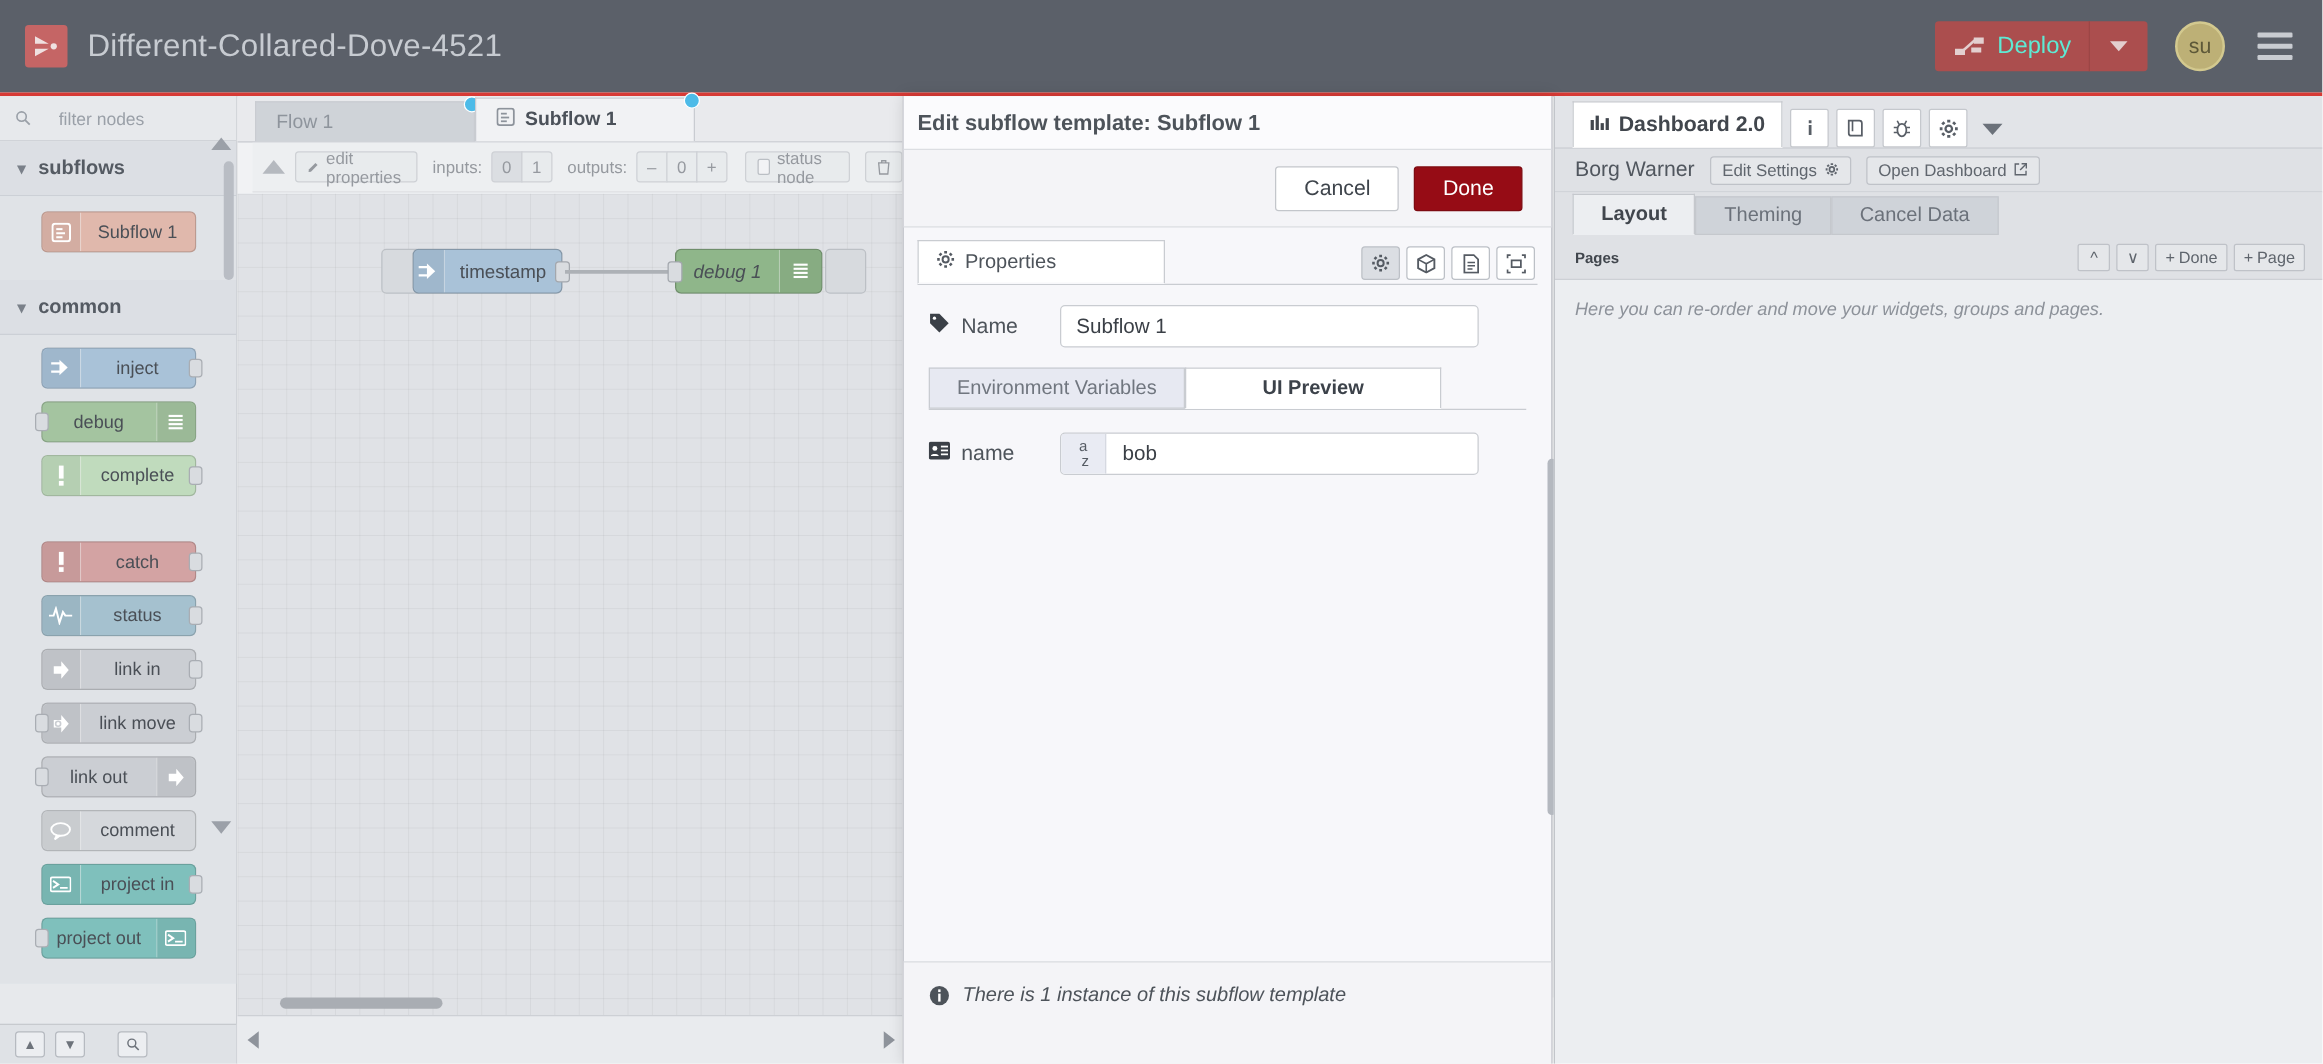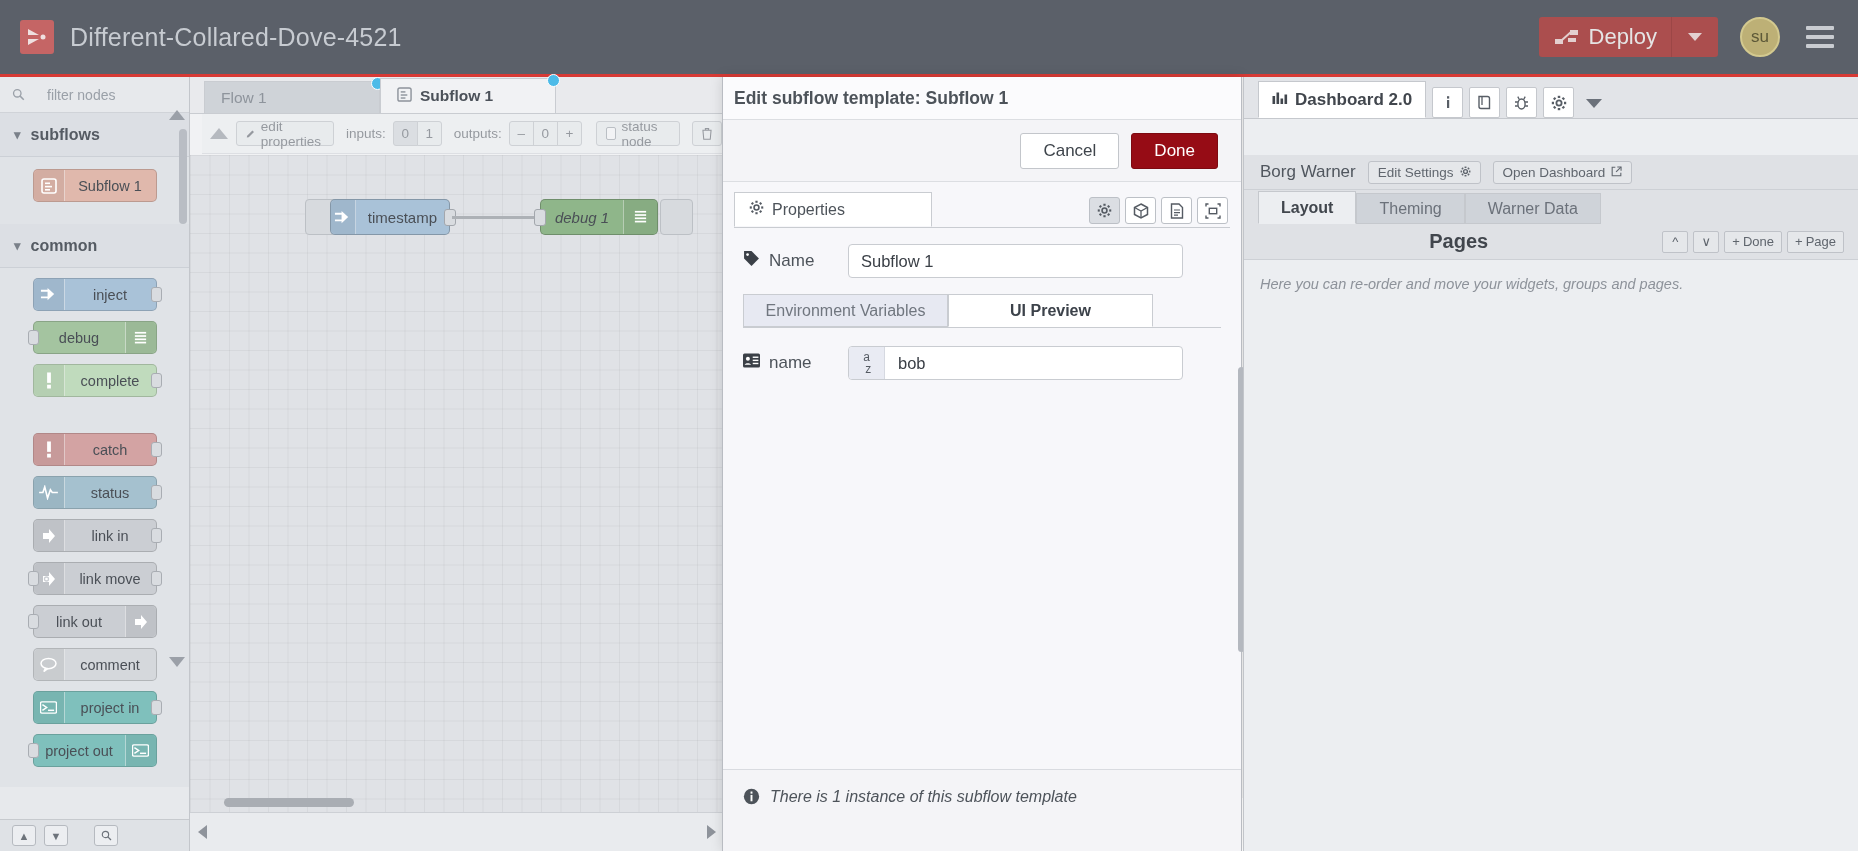--- a/index.html
+++ b/index.html
@@ -27,21 +27,21 @@
   .header .title {
     color: #c7cbd1; font-size: 25px; letter-spacing: .2px;
   }
   .header .spacer { flex: 1; }
   .deploy-btn {
     display:flex; align-items:center; height:40px;
     background:#ab4e4e; border-radius:3px; margin-right:22px;
     cursor:pointer;
   }
   .deploy-btn .dep-icon { padding: 0 10px 0 16px; display:flex; align-items:center; }
-  .deploy-btn .dep-label { color:#e5e5e5; font-size:22px; padding-right:14px; }
+  .deploy-btn .dep-label { color:#5eead4; font-size:19px; padding-right:14px; }
   .deploy-btn .dep-caret {
     border-left:1px solid #9c4646; padding: 0 16px; height:40px;
     display:flex; align-items:center;
   }
   .caret-down {
     width:0;height:0;border-left:7px solid transparent;border-right:7px solid transparent;
     border-top:8px solid #e3cfcf;
   }
   .avatar {
     width:40px;height:40px;border-radius:50%;background:#bdb076;
@@ -271,38 +271,38 @@
     background:#fff;border:1px solid #c5c8cd;border-bottom:1px solid #fff;
     font-size:17px;font-weight:bold;color:#41464d;cursor:pointer;
   }
   .rs-ico {
     width:31px;height:31px;margin-left:6px;background:#fff;border:1px solid #c5c8cd;border-radius:2px;
     display:flex;align-items:center;justify-content:center;color:#585e66;cursor:pointer;
   }
   .rs-caret { margin-left:12px; margin-bottom:10px; cursor:pointer; }
   .rs-header {
     height:35px; display:flex; align-items:center; padding-left:16px; gap:12px;
-    background:#dfe1e5; border-bottom:1px solid #cdd0d5;margin-top:36px;
+    background:#dfe1e5; border-bottom:1px solid #cdd0d5;
   }
   .rs-title { font-size:17px; color:#50565e; }
   .rs-sbtn {
     height:23px;display:flex;align-items:center;gap:6px;padding:0 9px;font-size:13.5px;
     color:#60666e;background:#e5e7ea;border:1px solid #bfc2c8;border-radius:3px;cursor:pointer;
   }
   .rs-subtabs { display:flex; padding-left:14px; background:#dfe1e5; height:34px; align-items:flex-end;}
   .rs-stab {
     height:31px;display:flex;align-items:center;padding:0 22px;font-size:16px;
     border:1px solid #c5c8cd;background:#cfd3d9;color:#6b717a;cursor:pointer;margin-right:0;
   }
   .rs-stab.active { background:#eceef1;color:#41464d;font-weight:bold;border-bottom:1px solid #eceef1;height:33px;}
   .rs-section {
     height:36px;display:flex;align-items:center;padding:0 14px 0 16px;
     background:#dfe1e5;border-bottom:1px solid #cdd0d5;
   }
-  .rs-sec-title { font-size:20px;font-weight:bold;color:#41464d;flex:1;text-align:center; }
+  .rs-sec-title { font-size:12px;font-weight:bold;color:#41464d;flex:1; }
   .rs-minibtn {
     height:22px;min-width:26px;display:flex;align-items:center;justify-content:center;gap:3px;
     padding:0 7px;font-size:13px;color:#5f656d;background:#e5e7ea;border:1px solid #bfc2c8;
     border-radius:2px;margin-left:5px;cursor:pointer;
   }
   .rs-help { padding:14px 18px 0 16px; font-size:14.5px; font-style:italic; color:#8d929a; line-height:1.45;}
 </style>
 </head>
 <body>
 
@@ -795,21 +795,21 @@
               <path d="M8 1.3 H12.8 V6" fill="none" stroke="#60666e" stroke-width="1.4"></path>
               <path d="M12.6 1.5 L6.5 7.6" stroke="#60666e" stroke-width="1.4"></path>
             </svg>
         </span>
       </div>
     </div>
 
     <div class="rs-subtabs">
       <div class="rs-stab active">Layout</div>
       <div class="rs-stab">Theming</div>
-      <div class="rs-stab">Warner Data</div>
+      <div class="rs-stab">Cancel Data</div>
     </div>
 
     <div class="rs-section">
       <span class="rs-sec-title">Pages</span>
       <div class="rs-minibtn">
         <span>^</span>
       </div>
       <div class="rs-minibtn">
         <span>∨</span>
       </div>

